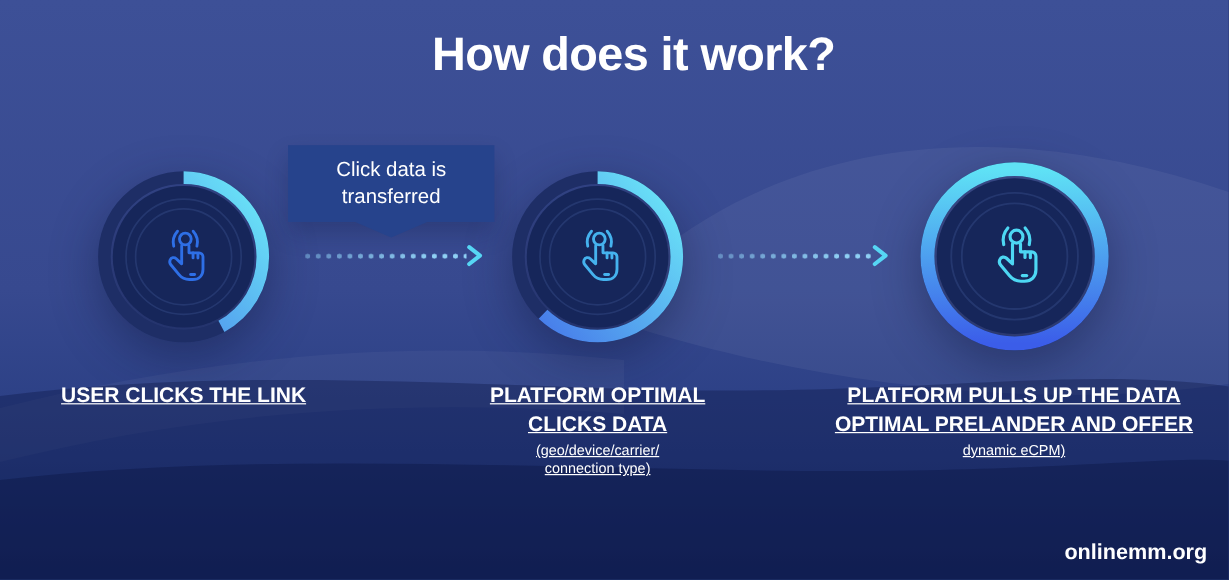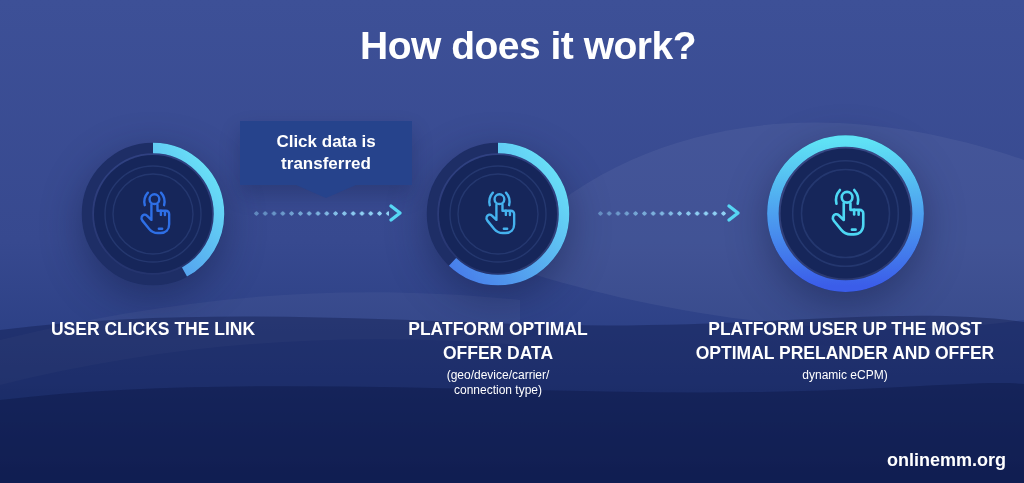--- a/index.html
+++ b/index.html
@@ -30,41 +30,40 @@
   .ring{fill:none;stroke:var(--ring-dark);stroke-width:10.5;}
   .arc{fill:none;stroke-width:10.5;}
   .inner{fill:var(--circle-fill);}
   .faint{fill:none;stroke:rgba(125,165,240,.14);stroke-width:1.4;}
   .icon{fill:none;stroke-width:2.6;stroke-linecap:round;stroke-linejoin:round;}
   .bubble{
     position:absolute;width:172px;height:64px;background:var(--bubble);
     color:var(--text);display:flex;flex-direction:column;align-items:center;justify-content:center;
     font-size:17px;line-height:1.28;text-align:center;
     box-shadow:0 10px 18px rgba(10,20,55,.25);
-    font-weight:bold;
   }
   .bubble::after{
     content:"";position:absolute;top:100%;left:50%;transform:translateX(-50%);
     border-left:30px solid transparent;border-right:30px solid transparent;
     border-top:13px solid var(--bubble);
   }
   .b1{left:240px;top:121px;}
   .b2{left:584px;top:121px;}
   .arrow{position:absolute;height:20px;display:flex;align-items:center;}
   .a1{left:252px;top:203px;width:152px;}
   .a2{left:596px;top:203px;width:146px;}
   .dots{
     flex:1;height:5px;
     background-image:radial-gradient(circle,var(--dot) 1.9px,transparent 2.3px);
     background-size:8.8px 5px;background-position:0 50%;background-repeat:repeat-x;
     -webkit-mask-image:linear-gradient(90deg,rgba(0,0,0,.45),#000 80%);
     mask-image:linear-gradient(90deg,rgba(0,0,0,.45),#000 80%);
   }
   .chev{flex:0 0 auto;margin-left:-2px;}
-  .label{position:absolute;color:var(--text);text-align:center;}
+  .label{position:absolute;color:var(--text);text-align:center;text-decoration:underline;}
   .label .t{font-weight:700;font-size:17.5px;line-height:1.36;}
   .label .s{font-size:12px;line-height:1.3;margin-top:2px;}
   .l1{left:13px;top:318px;width:280px;}
   .l2{left:368px;top:318px;width:260px;}
   .l3{left:685px;top:318px;width:320px;}
   .line{display:block;}
   .footer{
     position:absolute;right:18px;bottom:12px;color:var(--text);
     font-weight:700;font-size:18px;
   }
@@ -186,30 +185,30 @@
   </div>
 
   <div class="label l1">
     <div class="t">
       <span class="line">USER CLICKS THE LINK</span>
     </div>
   </div>
   <div class="label l2">
     <div class="t">
       <span class="line">PLATFORM OPTIMAL</span>
-      <span class="line">OFFER DATA</span>
+      <span class="line">CLICKS DATA</span>
     </div>
     <div class="s">
       <span class="line">(geo/device/carrier/</span>
       <span class="line">connection type)</span>
     </div>
   </div>
   <div class="label l3">
     <div class="t">
-      <span class="line">PLATFORM USER UP THE MOST</span>
+      <span class="line">PLATFORM PULLS UP THE DATA</span>
       <span class="line">OPTIMAL PRELANDER AND OFFER</span>
     </div>
     <div class="s">
       <span class="line">dynamic eCPM)</span>
     </div>
   </div>
 
   <div class="footer">onlinemm.org</div>
 </div>
 

